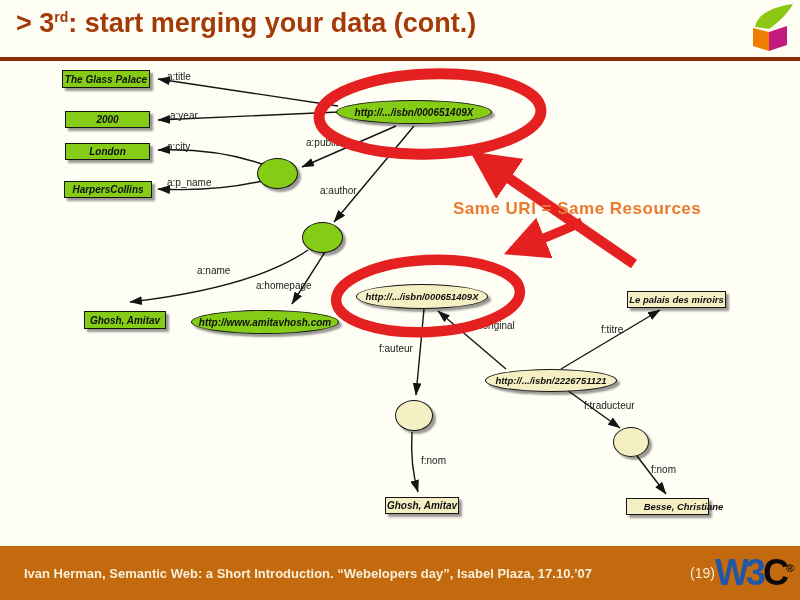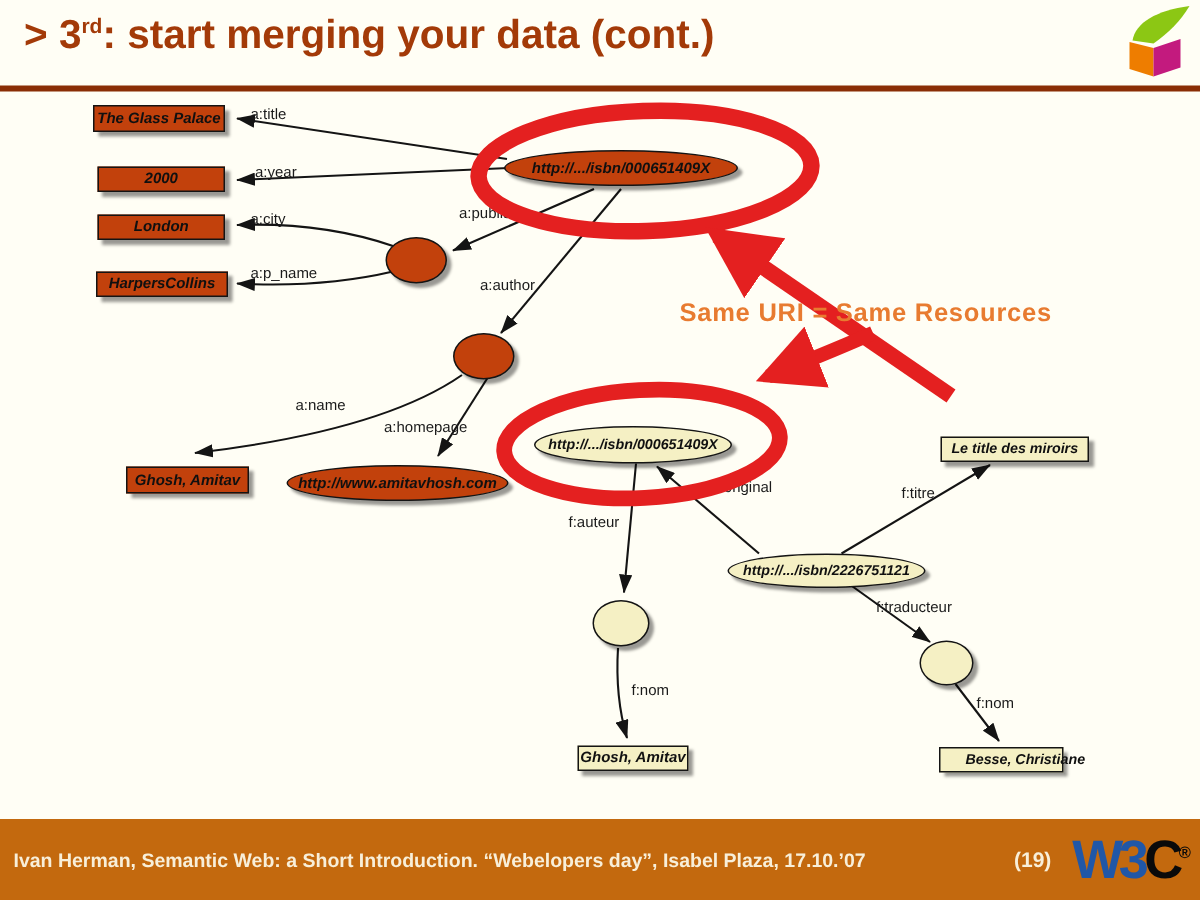--- a/index.html
+++ b/index.html
@@ -24,41 +24,41 @@
   #nodes-layer{z-index:2;}
   #red-layer{z-index:3;}
   
   .lit,.res,.bnode{
     position:absolute; box-sizing:border-box; border:1.6px solid #141414;
     display:flex; align-items:center; justify-content:center;
     font-weight:bold; font-style:italic; font-size:10px; color:#101010;
     box-shadow:3px 3px 2px rgba(0,0,0,0.40); white-space:nowrap;
   }
   .res,.bnode{border-radius:50%;}
-  .blue{background:#c2410c;}
+  .blue{background:#84cc16;}
   .yellow{background:#F5F0C4;}
   .edge-label{
     position:absolute; font-size:10px; color:#1A1A1A; font-weight:normal;
     font-style:normal; white-space:nowrap; z-index:2;
   }
   #annotation{
     position:absolute; left:453px; top:199px; z-index:4;
     color:#E87B30; font-size:17px; font-weight:bold; letter-spacing:0.5px;
     white-space:nowrap;
   }
   
   #footer{
     position:absolute; left:0; top:546px; width:800px; height:54px;
     background:#C3690E; z-index:5; display:flex; align-items:center;
   }
   #footer-credit{
-    margin-left:9px; color:#F8EFD9; font-weight:bold; font-size:13px;
+    margin-left:24px; color:#F8EFD9; font-weight:bold; font-size:13px;
     flex:1; white-space:nowrap;
   }
-  #footer-page{color:#F8EFD9; font-weight:bold; font-size:14px; margin-right:14px;}
+  #footer-page{color:#F8EFD9; font-weight:normal; font-size:14px; }
   #w3c-logo{
     margin-right:6px; font-weight:bold; font-size:36px; letter-spacing:-3px;
     line-height:1; white-space:nowrap;
   }
   #w3c-logo .w3{color:#2057A7;}
   #w3c-logo .c{color:#0A0A0A;}
   #w3c-logo .reg{color:#0A0A0A; font-size:11px; vertical-align:super; letter-spacing:0;}
 </style>
 </head>
 <body>
@@ -107,21 +107,21 @@
     <div class="lit blue" style="left:64px;top:181px;width:88px;height:17px;">HarpersCollins</div>
 
     <div class="res blue" style="left:336px;top:100px;width:156px;height:24px;">http://.../isbn/000651409X</div>
     <div class="bnode blue" style="left:257px;top:158px;width:41px;height:31px;"></div>
     <div class="bnode blue" style="left:302px;top:222px;width:41px;height:31px;"></div>
     <div class="lit blue" style="left:84px;top:311px;width:82px;height:18px;">Ghosh, Amitav</div>
     <div class="res blue" style="left:191px;top:310px;width:148px;height:24px;font-size:10px;">http://www.amitavhosh.com</div>
 
     <div class="res yellow" style="left:356px;top:284px;width:132px;height:25px;font-size:9.5px;">http://.../isbn/000651409X</div>
     <div class="res yellow" style="left:485px;top:369px;width:132px;height:23px;font-size:9.5px;">http://.../isbn/2226751121</div>
-    <div class="lit yellow" style="left:627px;top:291px;width:99px;height:17px;font-size:9.5px;">Le title des miroirs</div>
+    <div class="lit yellow" style="left:627px;top:291px;width:99px;height:17px;font-size:9.5px;">Le palais des miroirs</div>
     <div class="bnode yellow" style="left:395px;top:400px;width:38px;height:31px;"></div>
     <div class="bnode yellow" style="left:613px;top:427px;width:36px;height:30px;"></div>
     <div class="lit yellow" style="left:385px;top:497px;width:74px;height:17px;">Ghosh, Amitav</div>
     <div class="lit yellow" style="left:626px;top:498px;width:83px;height:17px;font-size:9.5px;padding-left:32px;">Besse, Christiane</div>
 
     <span class="edge-label" style="left:167px;top:71px;">a:title</span>
     <span class="edge-label" style="left:170px;top:110px;">a:year</span>
     <span class="edge-label" style="left:167px;top:141px;">a:city</span>
     <span class="edge-label" style="left:167px;top:177px;">a:p_name</span>
     <span class="edge-label" style="left:306px;top:137px;">a:publisher</span>

